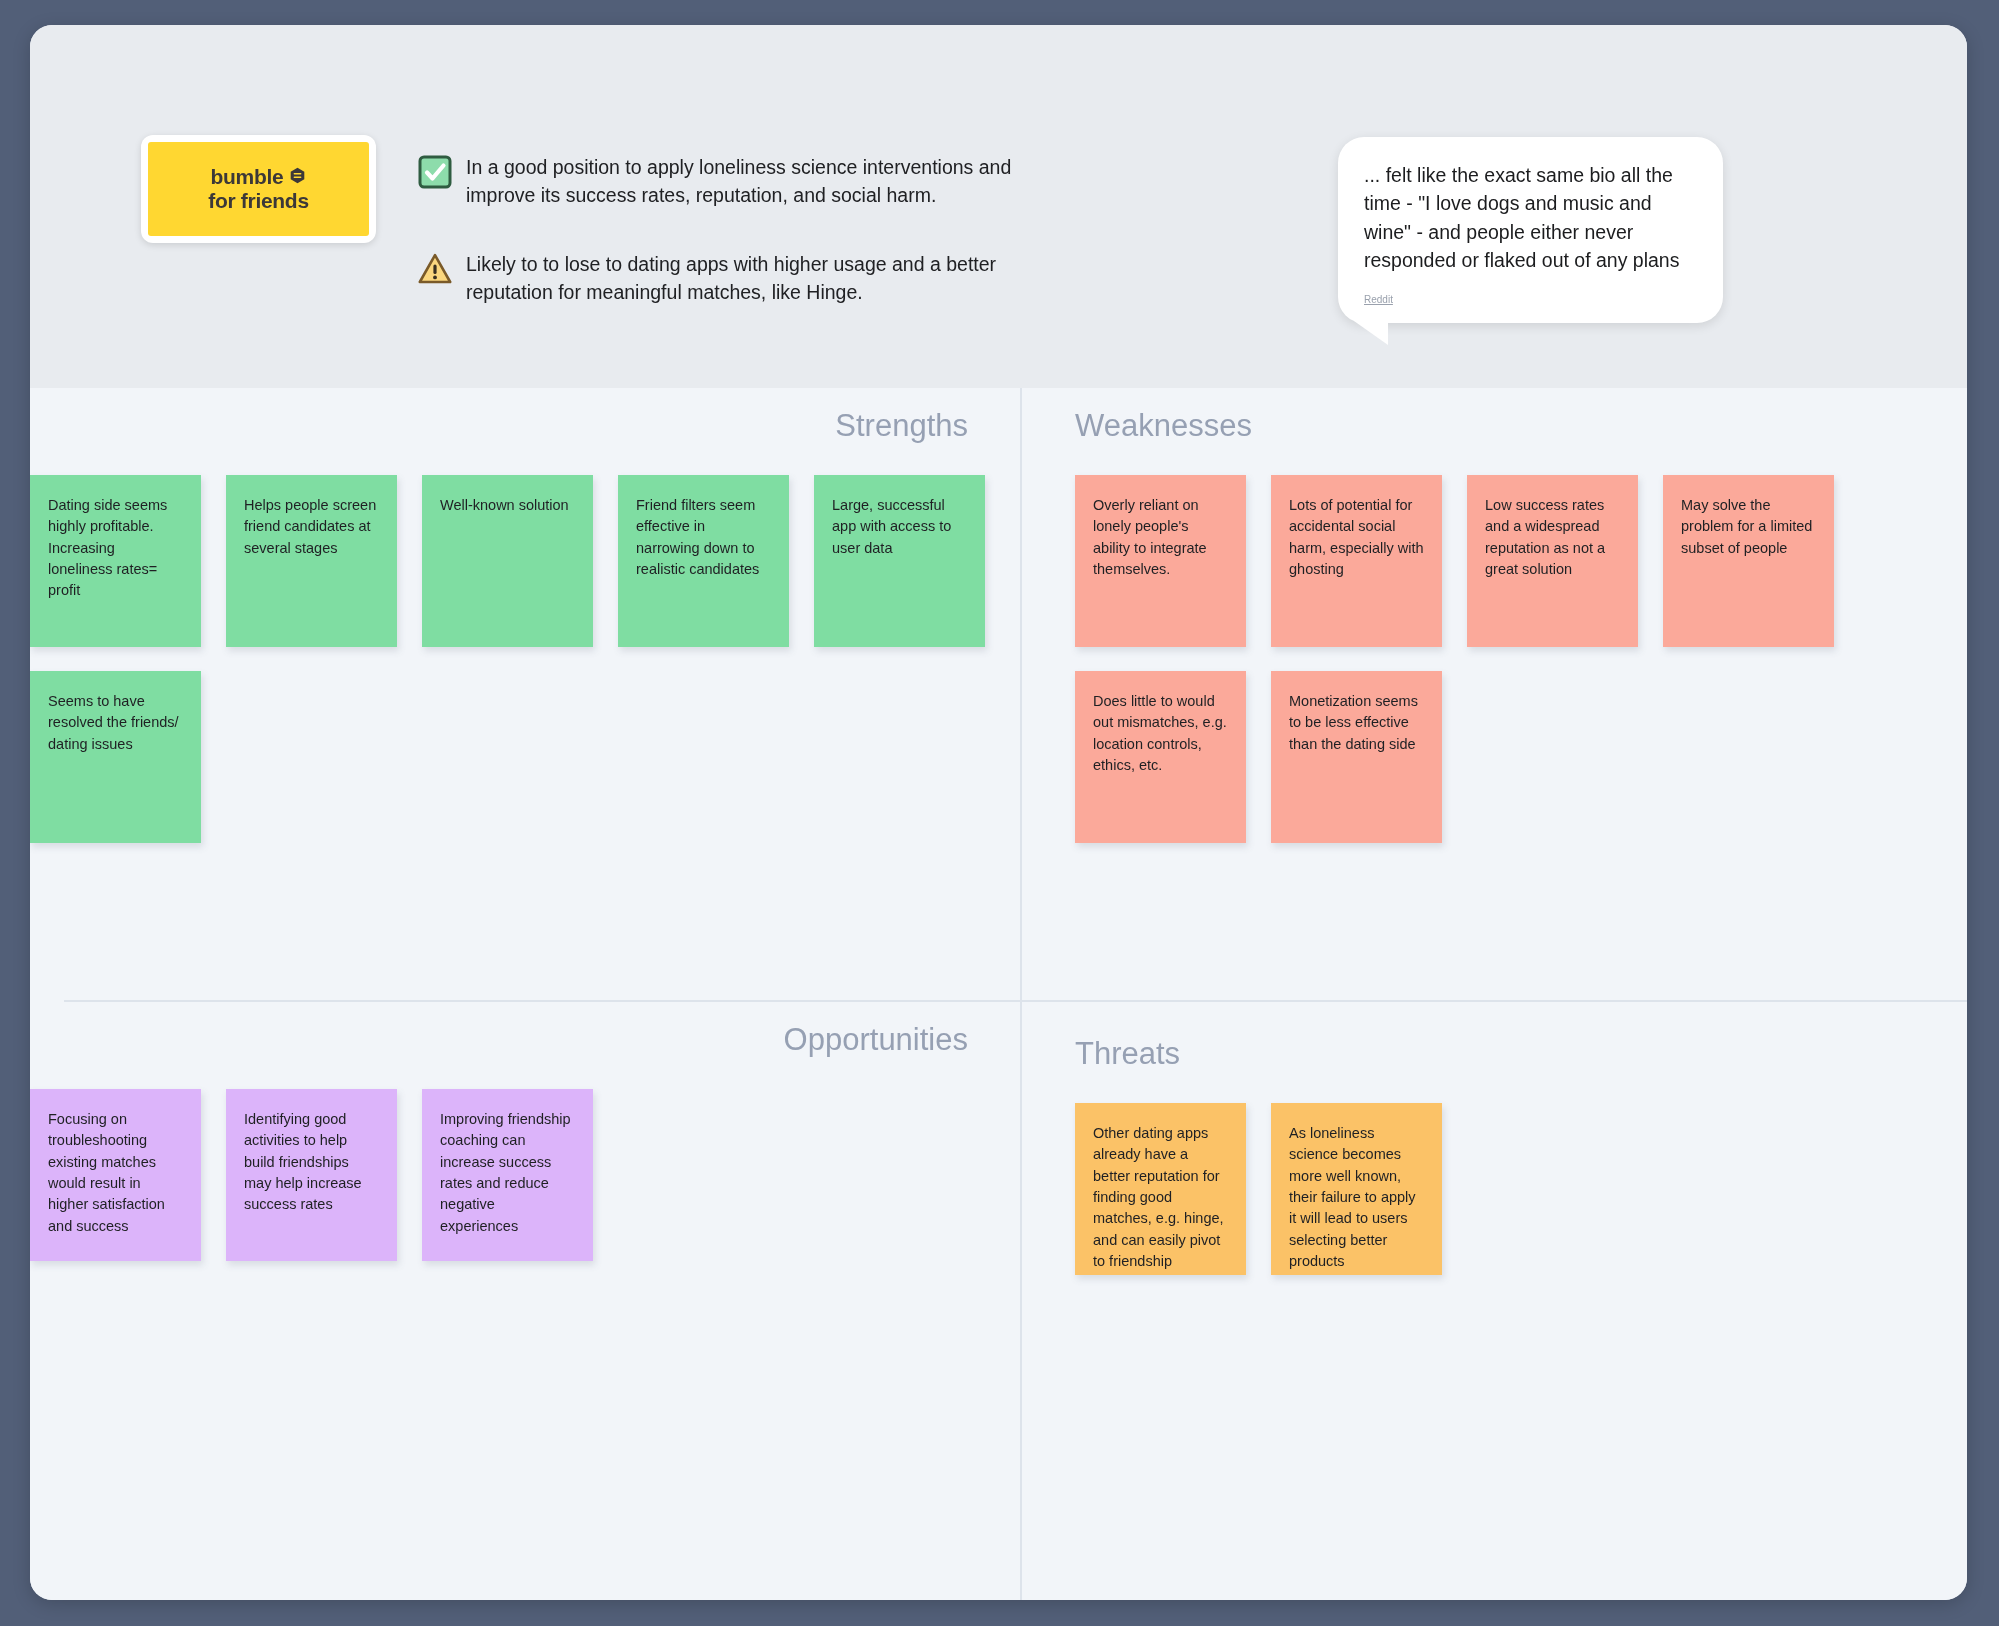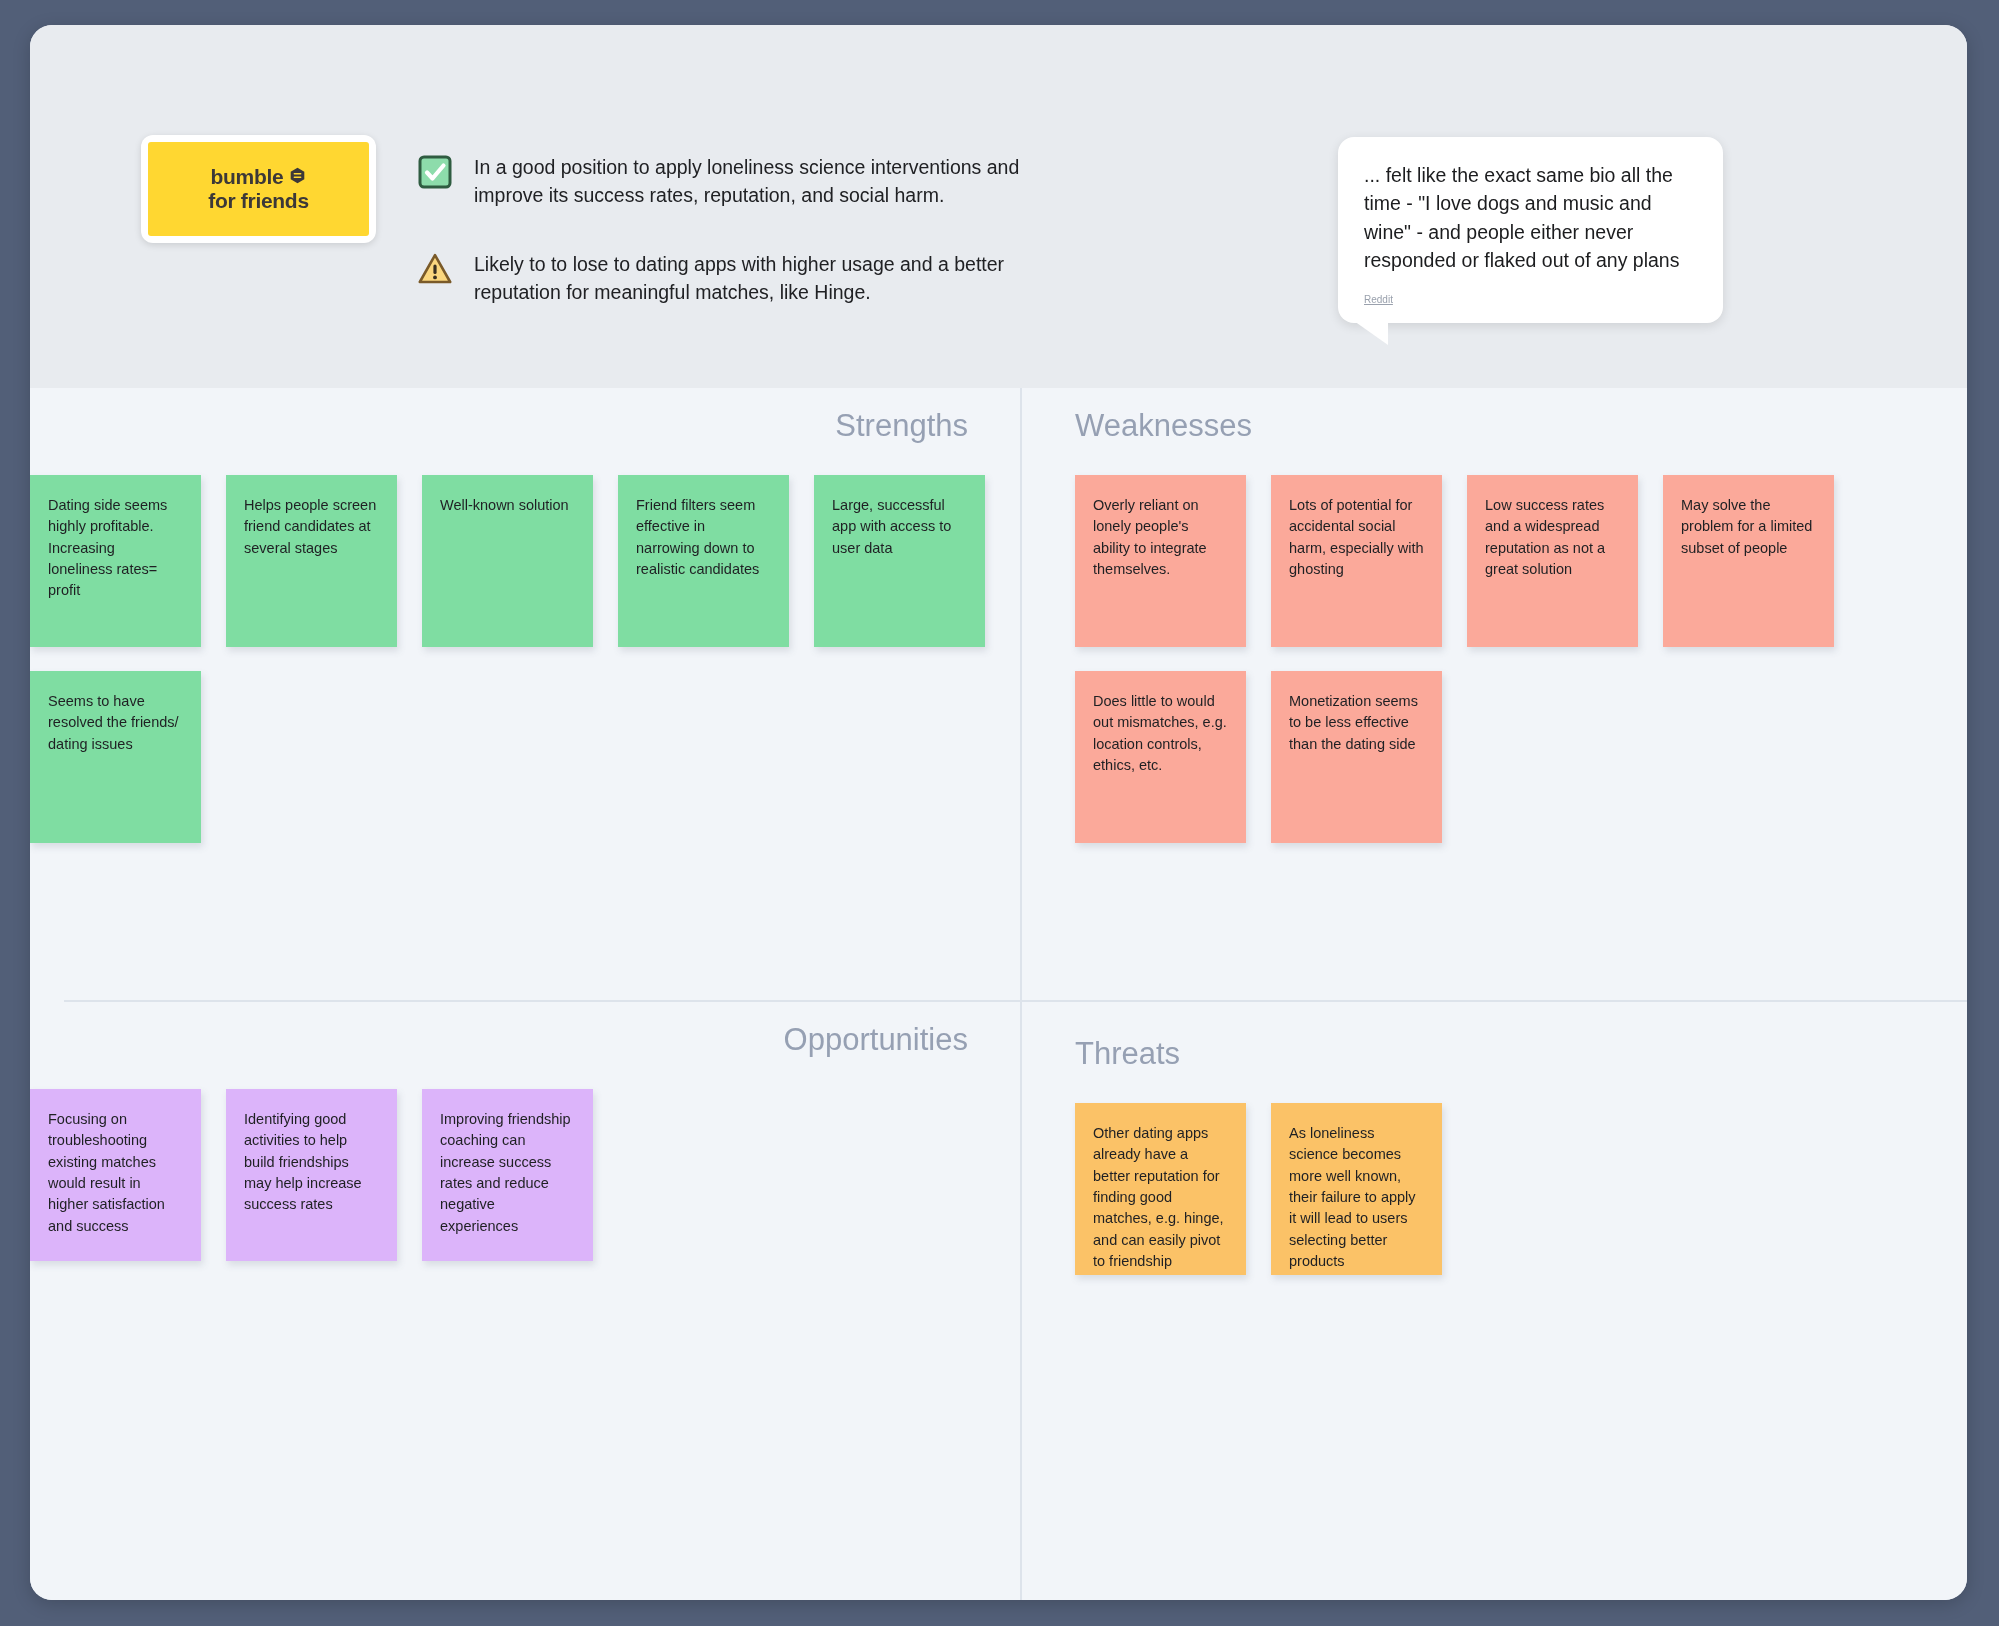--- a/index.html
+++ b/index.html
@@ -75,37 +75,37 @@
 
   .header-points {
     position: absolute;
     left: 388px;
     top: 128px;
     width: 640px;
   }
   .point-row {
     display: flex;
     align-items: flex-start;
-    gap: 22px;
+    gap: 14px;
     margin-bottom: 40px;
   }
   .point-icon { flex: 0 0 auto; margin-top: 2px; }
   .point-text {
     font-size: 19.5px;
     line-height: 1.45;
     color: #202124;
   }
 
   .quote-bubble {
     position: absolute;
     left: 1308px;
     top: 112px;
     width: 385px;
     background: #ffffff;
-    border-radius: 16px;
+    border-radius: 26px;
     padding: 24px 26px 16px 26px;
     box-shadow: 0 3px 11px rgba(0,0,0,0.11);
   }
   .quote-bubble::after {
     content: "";
     position: absolute;
     left: 16px;
     bottom: -22px;
     width: 0; height: 0;
     border-style: solid;

